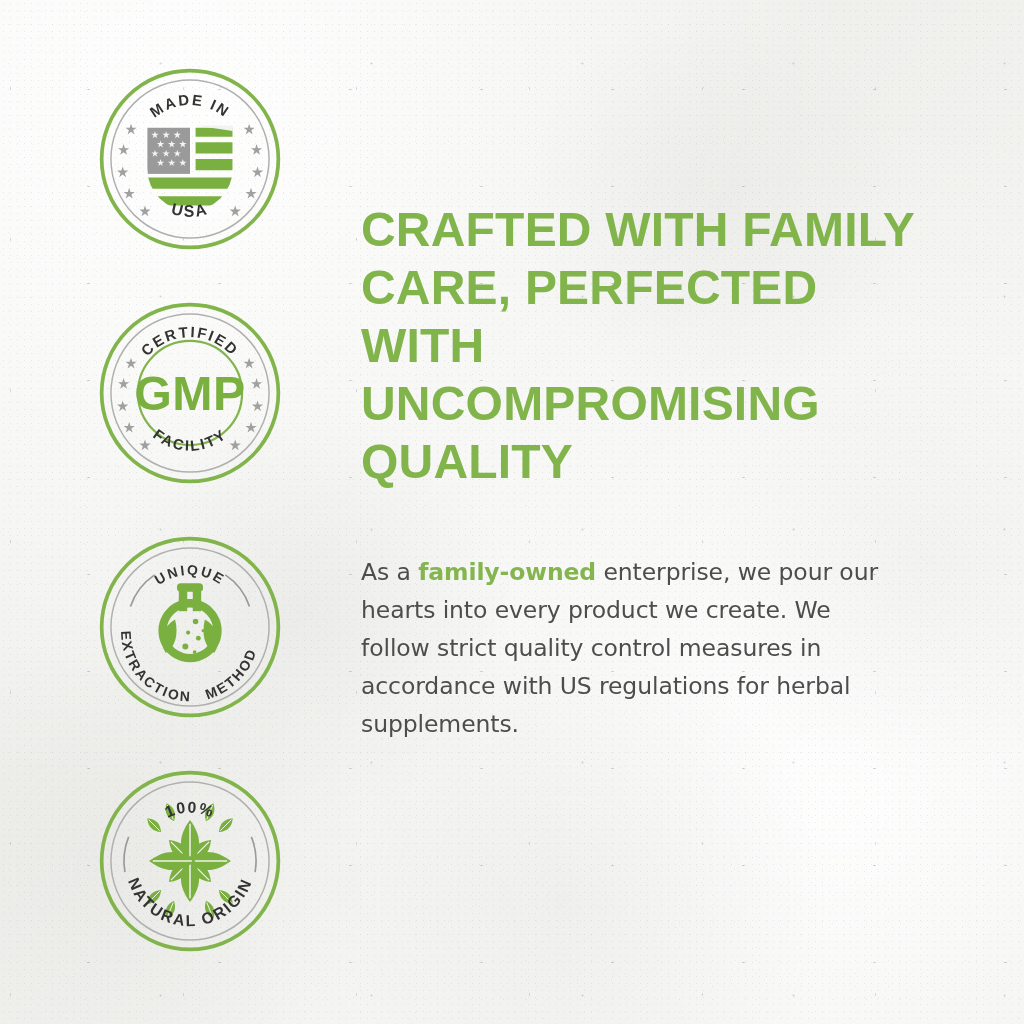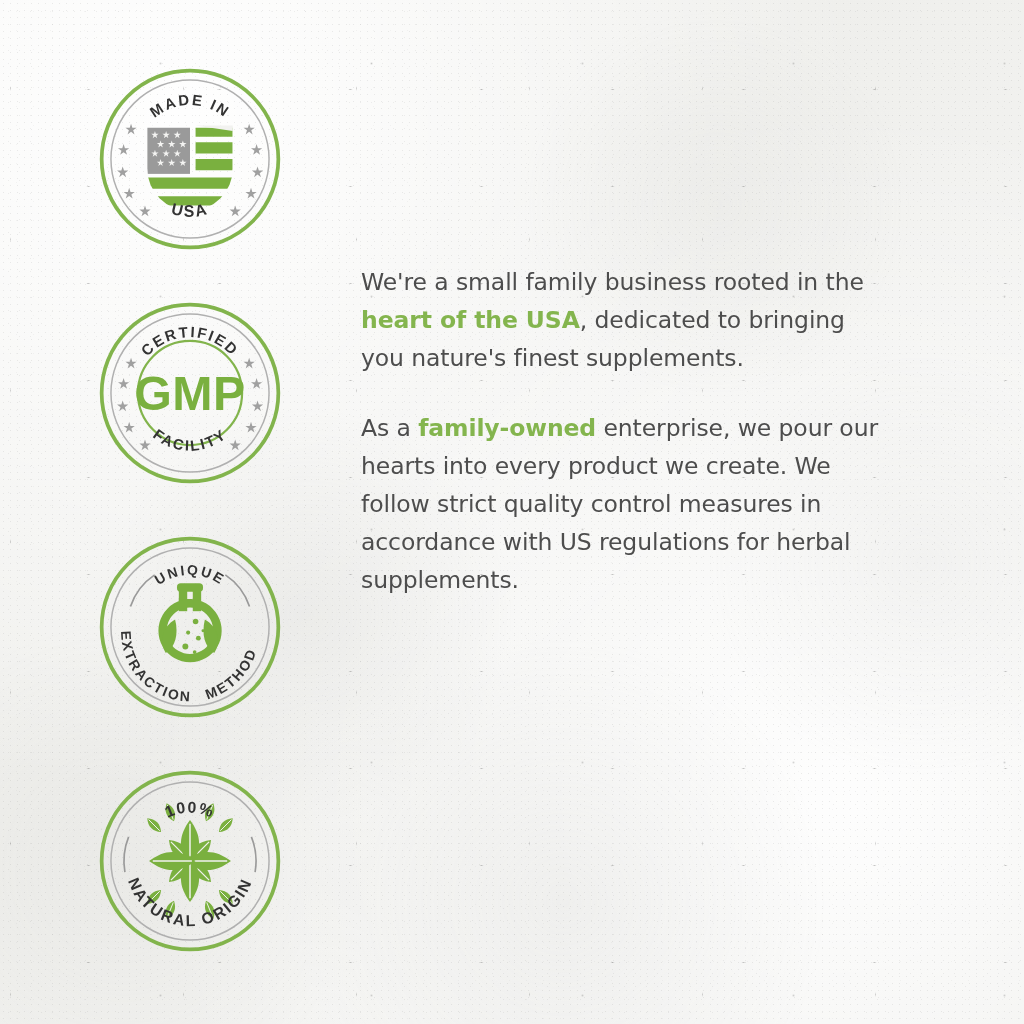--- a/index.html
+++ b/index.html
@@ -398,19 +398,19 @@
           <textPath href="#arcTop4" startOffset="50%" text-anchor="middle">100%</textPath>
         </text>
         <text font-family="'Liberation Sans', sans-serif" font-size="17" font-weight="700" fill="#333" letter-spacing="2.2">
           <textPath href="#arcBot4" startOffset="50%" text-anchor="middle">NATURAL ORIGIN</textPath>
         </text>
       </svg>
     </div>
   </div>
 
   <div class="content">
+    <h1 class="headline">CRAFTED WITH FAMILY CARE, PERFECTED WITH UNCOMPROMISING QUALITY</h1>
     <div class="body-block">
-      <p class="para"><span>We're a small family business rooted in the </span><span class="hl">heart of the USA</span><span>, dedicated to bringing you nature's finest supplements.</span></p>
       <p class="para"><span>As a </span><span class="hl">family-owned</span><span> enterprise, we pour our hearts into every product we create. We follow strict quality control measures in accordance with US regulations for herbal supplements.</span></p>
     </div>
   </div>
 
 </div>
 
 </body></html>

